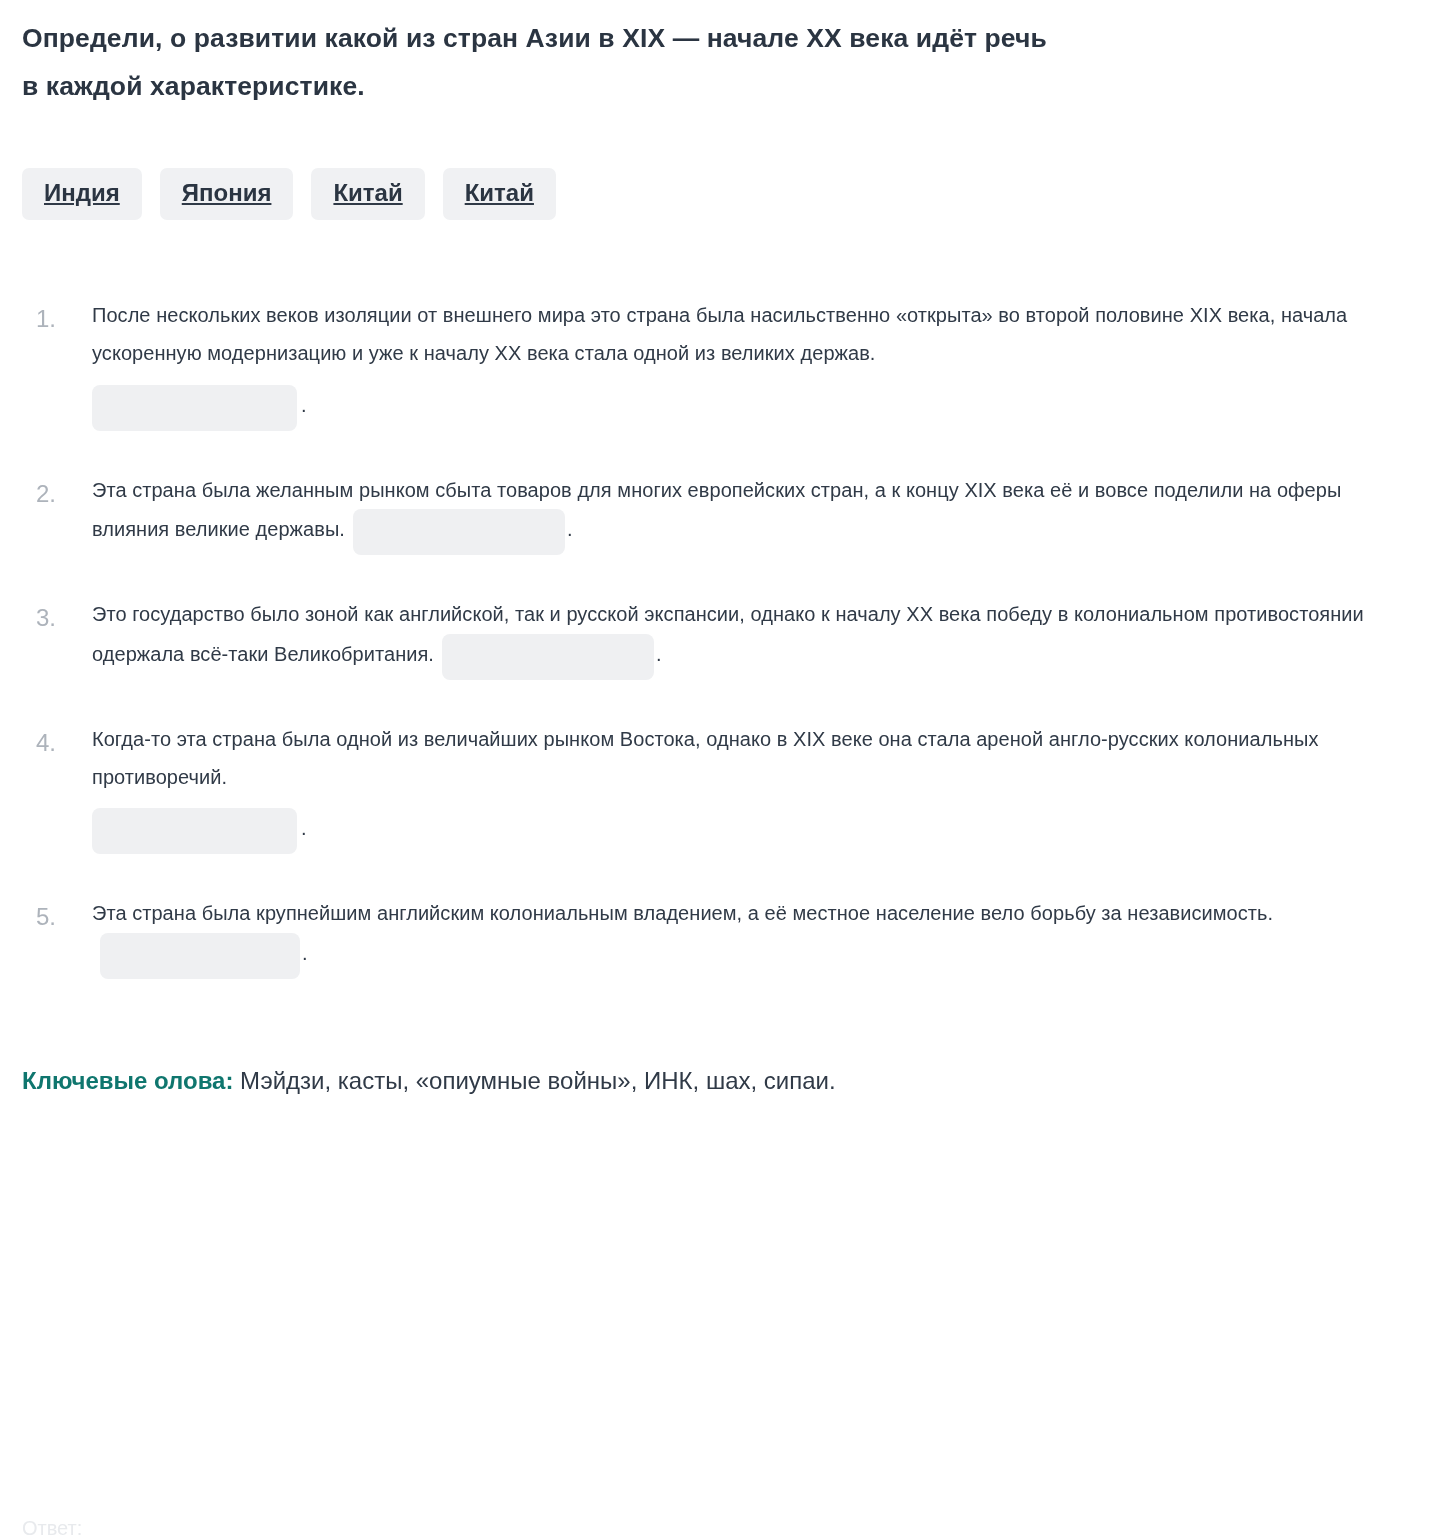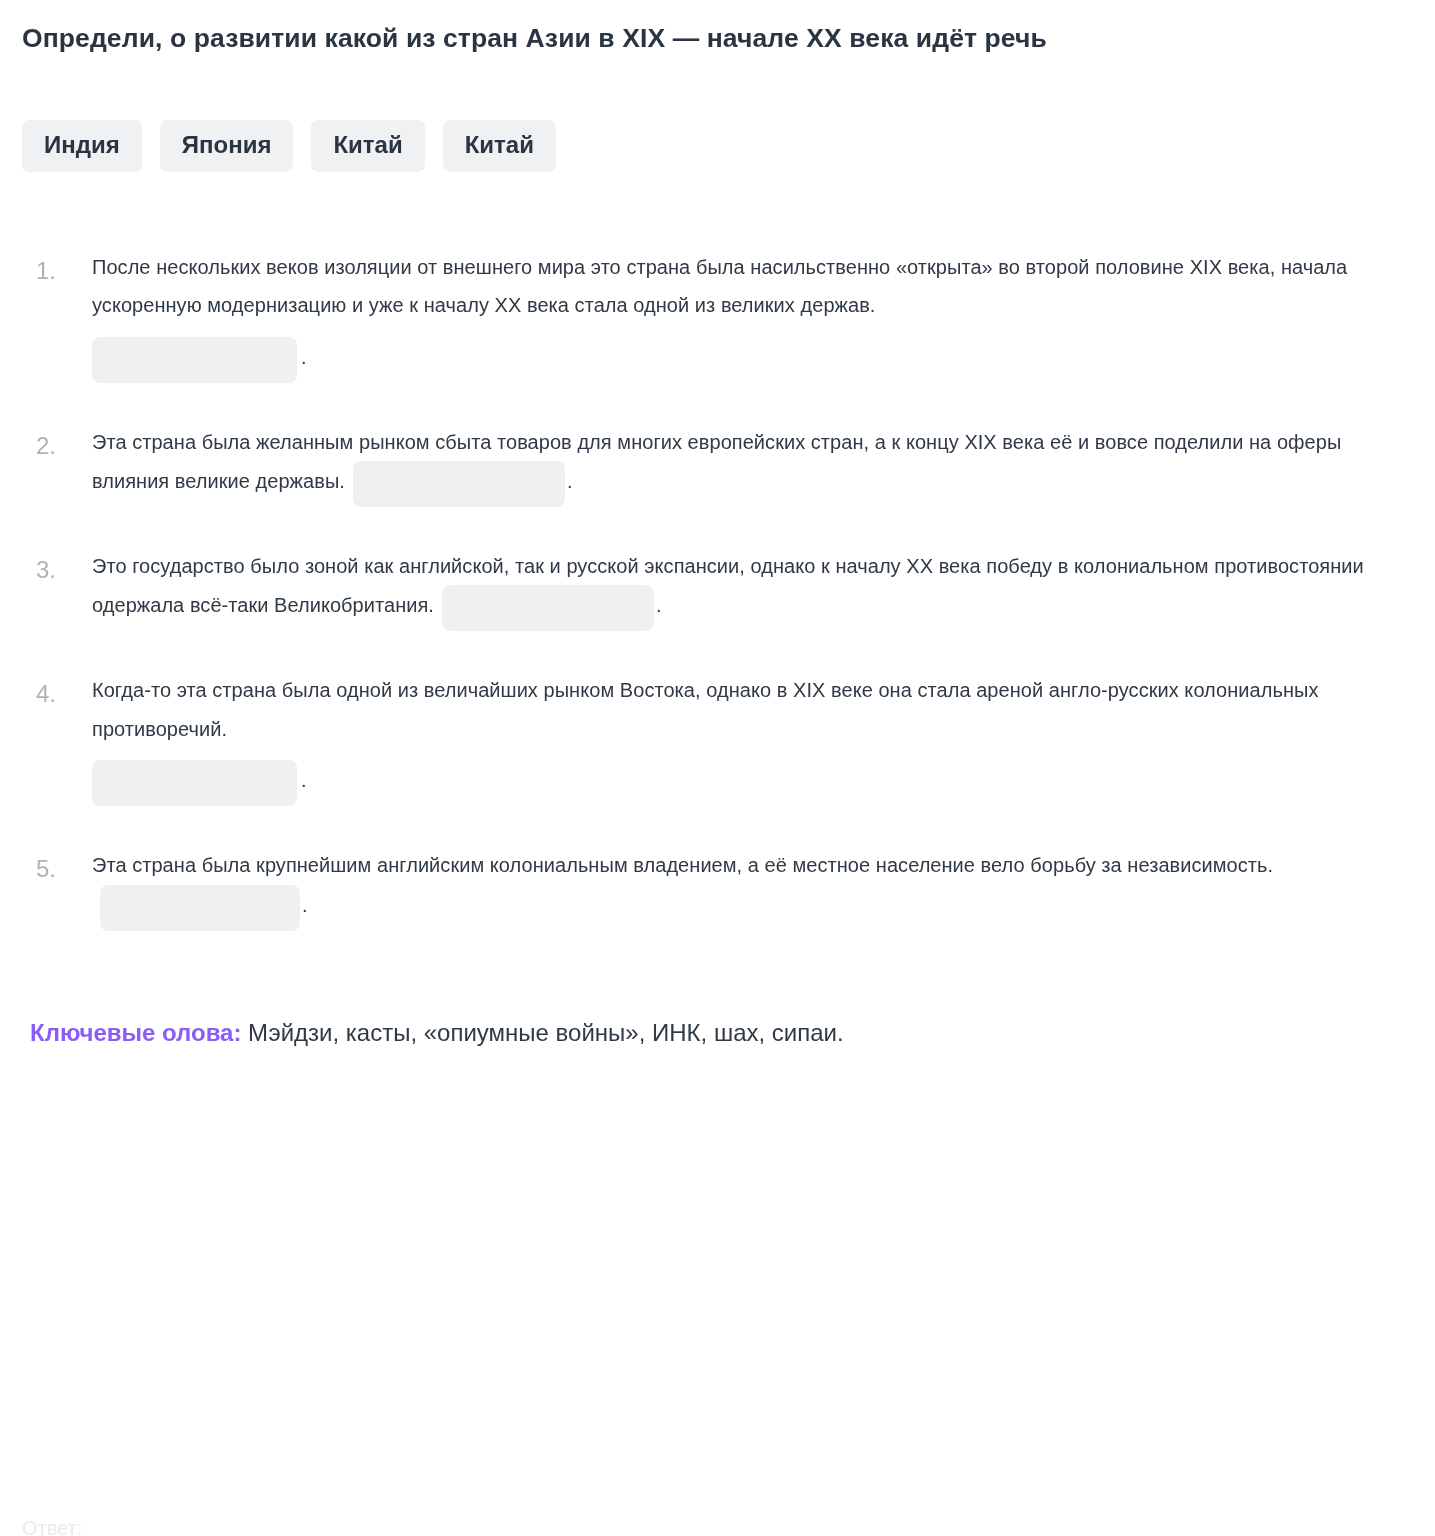--- a/index.html
+++ b/index.html
@@ -35,20 +35,21 @@
   }
 
   
   .chips {
     display: flex;
     flex-wrap: wrap;
     align-items: flex-start;
     gap: 8px 18px;
     margin-top: 58px;
     margin-bottom: 0;
+    text-decoration: underline;
   }
   .chip {
     background: #f0f1f3;
     border-radius: 7px;
     padding: 11px 22px 13px;
     font-size: 24px;
     font-weight: bold;
     line-height: 1.15;
     color: #2b3542;
     white-space: nowrap;
@@ -108,21 +109,21 @@
   }
   .blank-line { display: block; margin-top: 12px; }
 
   
   .keywords {
     margin-top: 86px;
     font-size: 24px;
     line-height: 1.5;
     color: #303a47;
   }
-  .keywords b { font-weight: bold; color: #8b5cf6; margin-left: 8px; }
+  .keywords b { font-weight: bold; color: #0f766e; }
 
   
   .cutoff {
     position: absolute;
     left: 22px;
     bottom: 0;
     height: 18px;
     font-size: 20px;
     line-height: 20px;
     color: #e8eaed;
@@ -131,20 +132,21 @@
     user-select: none;
   }
 </style>
 </head>
 <body>
 
 <div class="page">
 
   <div class="prompt">
     <div>Определи, о развитии какой из стран Азии в XIX — начале XX века идёт речь</div>
+    <div>в каждой характеристике.</div>
   </div>
 
   <div class="chips">
     <span class="chip">Индия</span>
     <span class="chip">Япония</span>
     <span class="chip">Китай</span>
     <span class="chip">Китай</span>
   </div>
 
   <ol class="statements">

